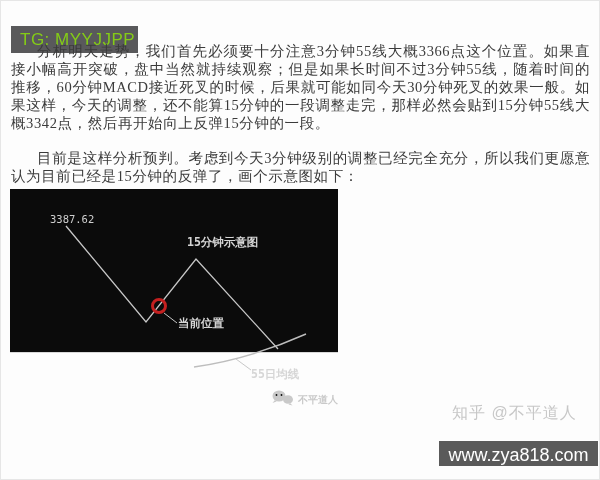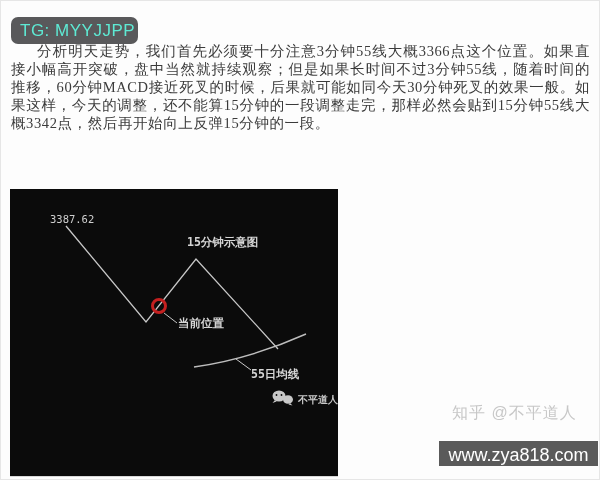--- a/index.html
+++ b/index.html
@@ -6,43 +6,43 @@
   body{
     width:600px;height:480px;
     background:#fdfdfd;
     position:relative;
     overflow:hidden;
     font-family:"Liberation Sans",sans-serif;
     box-sizing:border-box;
     border:1px solid #e6e6e6;
   }
   .tg-badge{
-    position:absolute;left:10px;top:16px;
+    position:absolute;left:10px;top:25px;
     width:127px;height:27px;
     background:#59595b;
-    color:#5eead4;
+    color:#84cc16;
     font-size:17px;
     letter-spacing:.5px;
     display:flex;align-items:center;
-    padding-left:9px;box-sizing:border-box;border-radius:7px;
+    padding-left:9px;box-sizing:border-box;
   }
   .article{
     position:absolute;left:10px;top:41px;width:579px;
     color:#3b3b3b;
     font-size:14.5px;
     line-height:18px;
     letter-spacing:.6px;
     text-align:justify;
     font-family:Liberation Serif, serif;
   }
   .article p{margin:0;text-indent:1.8em;}
   .article p + p{margin-top:17px;}
   .chart{
     position:absolute;left:9px;top:188px;
-    width:328px;height:287px;
+    width:328px;height:163px;
     background:#0b0b0b;
     box-shadow:0 1px 0 #d9d9d9;
   }
   .chart svg{display:block;}
   .chart text{font-family:"DejaVu Sans Mono","Liberation Sans",sans-serif;}
   .zhihu-watermark{
     position:absolute;left:451px;top:402px;
     color:#c7c7c7;
     font-size:16px;
     letter-spacing:1px;
@@ -60,20 +60,21 @@
 </style>
 </head>
 <body>
 
 <div class="tg-badge">
   <span>TG: MYYJJPP</span>
 </div>
 
 <div class="article">
   <p>分析明天走势，我们首先必须要十分注意3分钟55线大概3366点这个位置。如果直接小幅高开突破，盘中当然就持续观察；但是如果长时间不过3分钟55线，随着时间的推移，60分钟MACD接近死叉的时候，后果就可能如同今天30分钟死叉的效果一般。如果这样，今天的调整，还不能算15分钟的一段调整走完，那样必然会贴到15分钟55线大概3342点，然后再开始向上反弹15分钟的一段。</p>
+  <p>目前是这样分析预判。考虑到今天3分钟级别的调整已经完全充分，所以我们更愿意认为目前已经是15分钟的反弹了，画个示意图如下：</p>
 </div>
 
 <div class="chart">
   <svg width="328" height="223" viewBox="0 0 328 223" xmlns="http://www.w3.org/2000/svg">
 
     <text x="40" y="34" font-size="10.5" fill="#cfcfcf">3387.62</text>
 
     <text x="177" y="57" font-size="11.5" font-weight="bold" fill="#d6d6d6">15分钟示意图</text>
 
     <polyline points="56,37 136,133 186,70 268,160" fill="none" stroke="#c8c8c8" stroke-width="1.3"></polyline>

